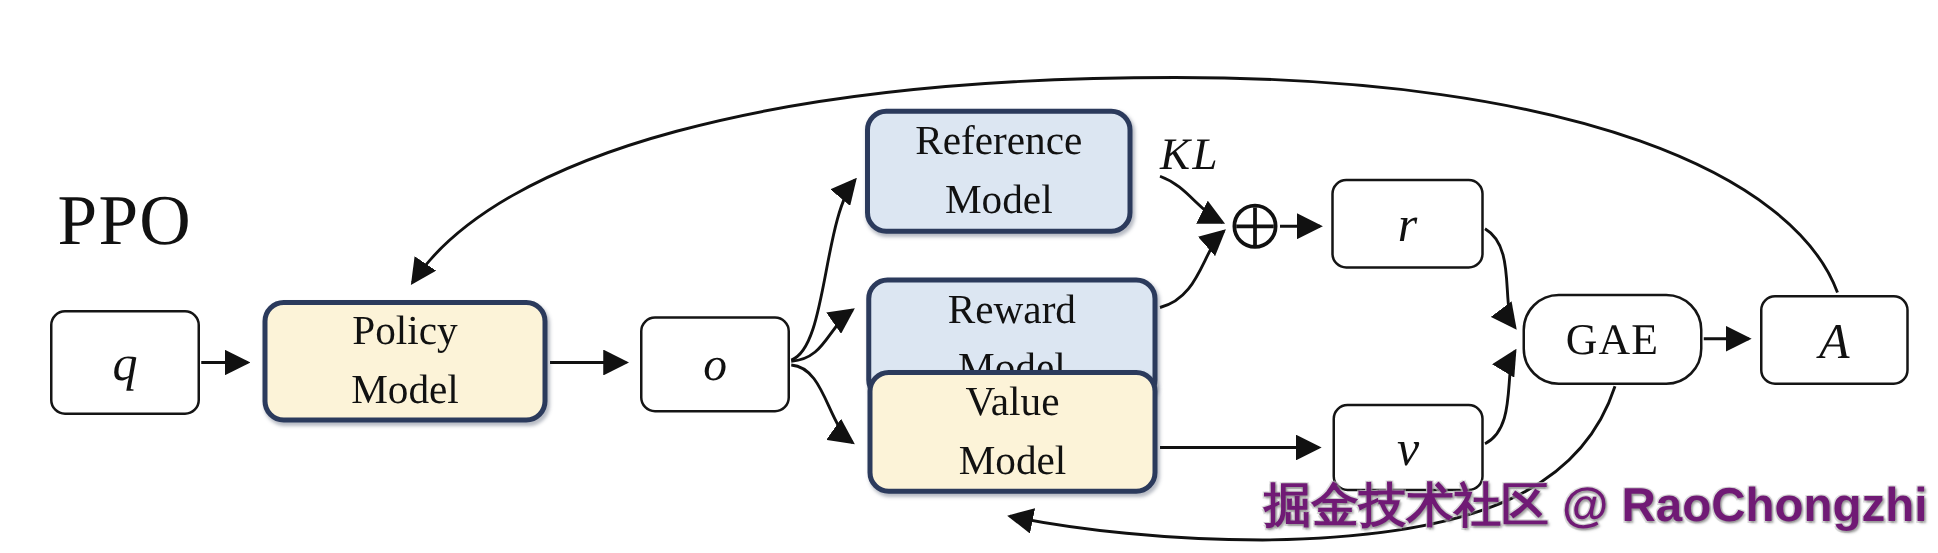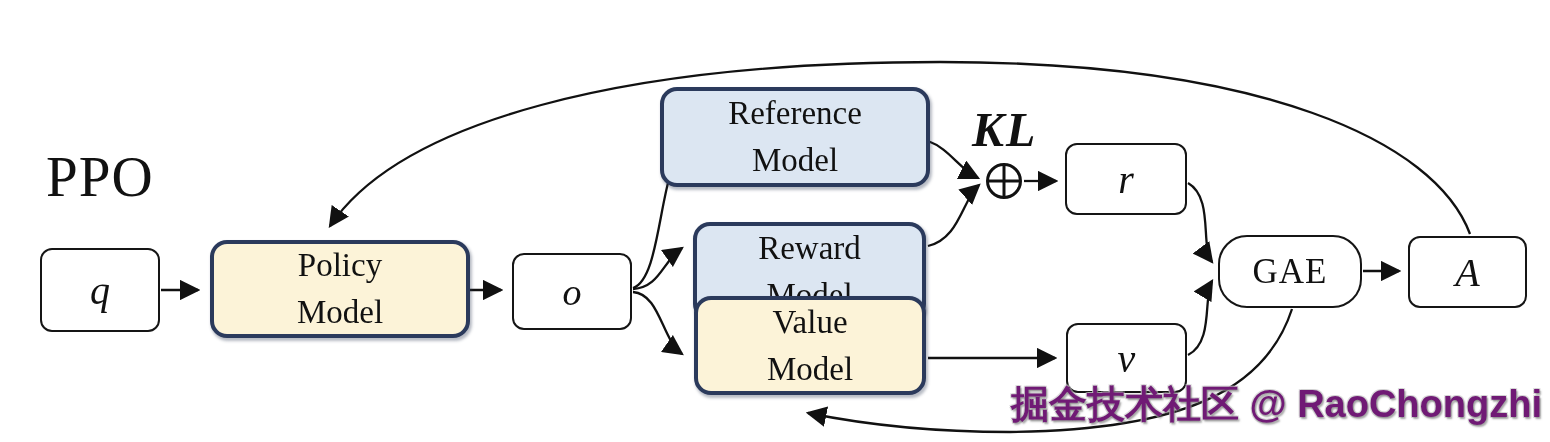--- a/index.html
+++ b/index.html
@@ -42,21 +42,21 @@
   }
   .trained { background:var(--model-trained-fill,#FCF3D8); }
   .frozen  { background:var(--model-frozen-fill,#DCE6F2); }
 
   .diagram-title {
     position:absolute; left:46px; top:144px;
     font-size:57px; font-weight:normal; letter-spacing:1px;
   }
   .kl-label {
     position:absolute; left:928px; top:102px;
-    font-size:48px; font-style:italic; font-weight:700; letter-spacing:2px;margin-left:44px;
+    font-size:36px; font-style:italic; font-weight:400; letter-spacing:2px;
   }
   .watermark {
     position:absolute; right:8px; bottom:12px;
     font-family:"Liberation Sans", sans-serif;
     font-size:38px; font-weight:bold;
     color:#701a75;
     text-shadow:
       1.5px 1.5px 2px rgba(90,90,90,.55),
       -1px -1px 0 rgba(200,200,200,.6),
       1px -1px 0 rgba(200,200,200,.6),
@@ -100,25 +100,25 @@
       <circle class="plus-stroke" cx="1004" cy="181" r="16.5"></circle>
       <line class="plus-stroke" x1="989" y1="181" x2="1019" y2="181"></line>
       <line class="plus-stroke" x1="1004" y1="166" x2="1004" y2="196"></line>
     </g>
   </svg>
 
   <div class="diagram-title">PPO</div>
 
   <div class="node var" style="left:40px; top:248px; width:120px; height:84px;">q</div>
 
-  <div class="model trained" style="left:210px; top:240px; width:260px; height:98px;">Policy Model</div>
+  <div class="model trained" style="left:210px; top:240px; width:228px; height:98px;">Policy Model</div>
 
   <div class="node var" style="left:512px; top:253px; width:120px; height:77px; font-size:38px;">o</div>
 
-  <div class="model frozen" style="left:660px; top:87px; width:270px; height:100px;">Reference Model</div>
+  <div class="model frozen" style="left:692px; top:87px; width:214px; height:100px;">Reference Model</div>
 
   <div class="model frozen" style="left:693px; top:198px; width:233px; height:99px;margin-top:24px;">Reward Model</div>
 
   <div class="model trained" style="left:694px; top:296px; width:232px; height:99px;">Value Model</div>
 
   <div class="kl-label">KL</div>
 
   <div class="node var" style="left:1065px; top:143px; width:122px; height:72px;">r</div>
 
   <div class="node var" style="left:1066px; top:323px; width:121px; height:70px;">v</div>

